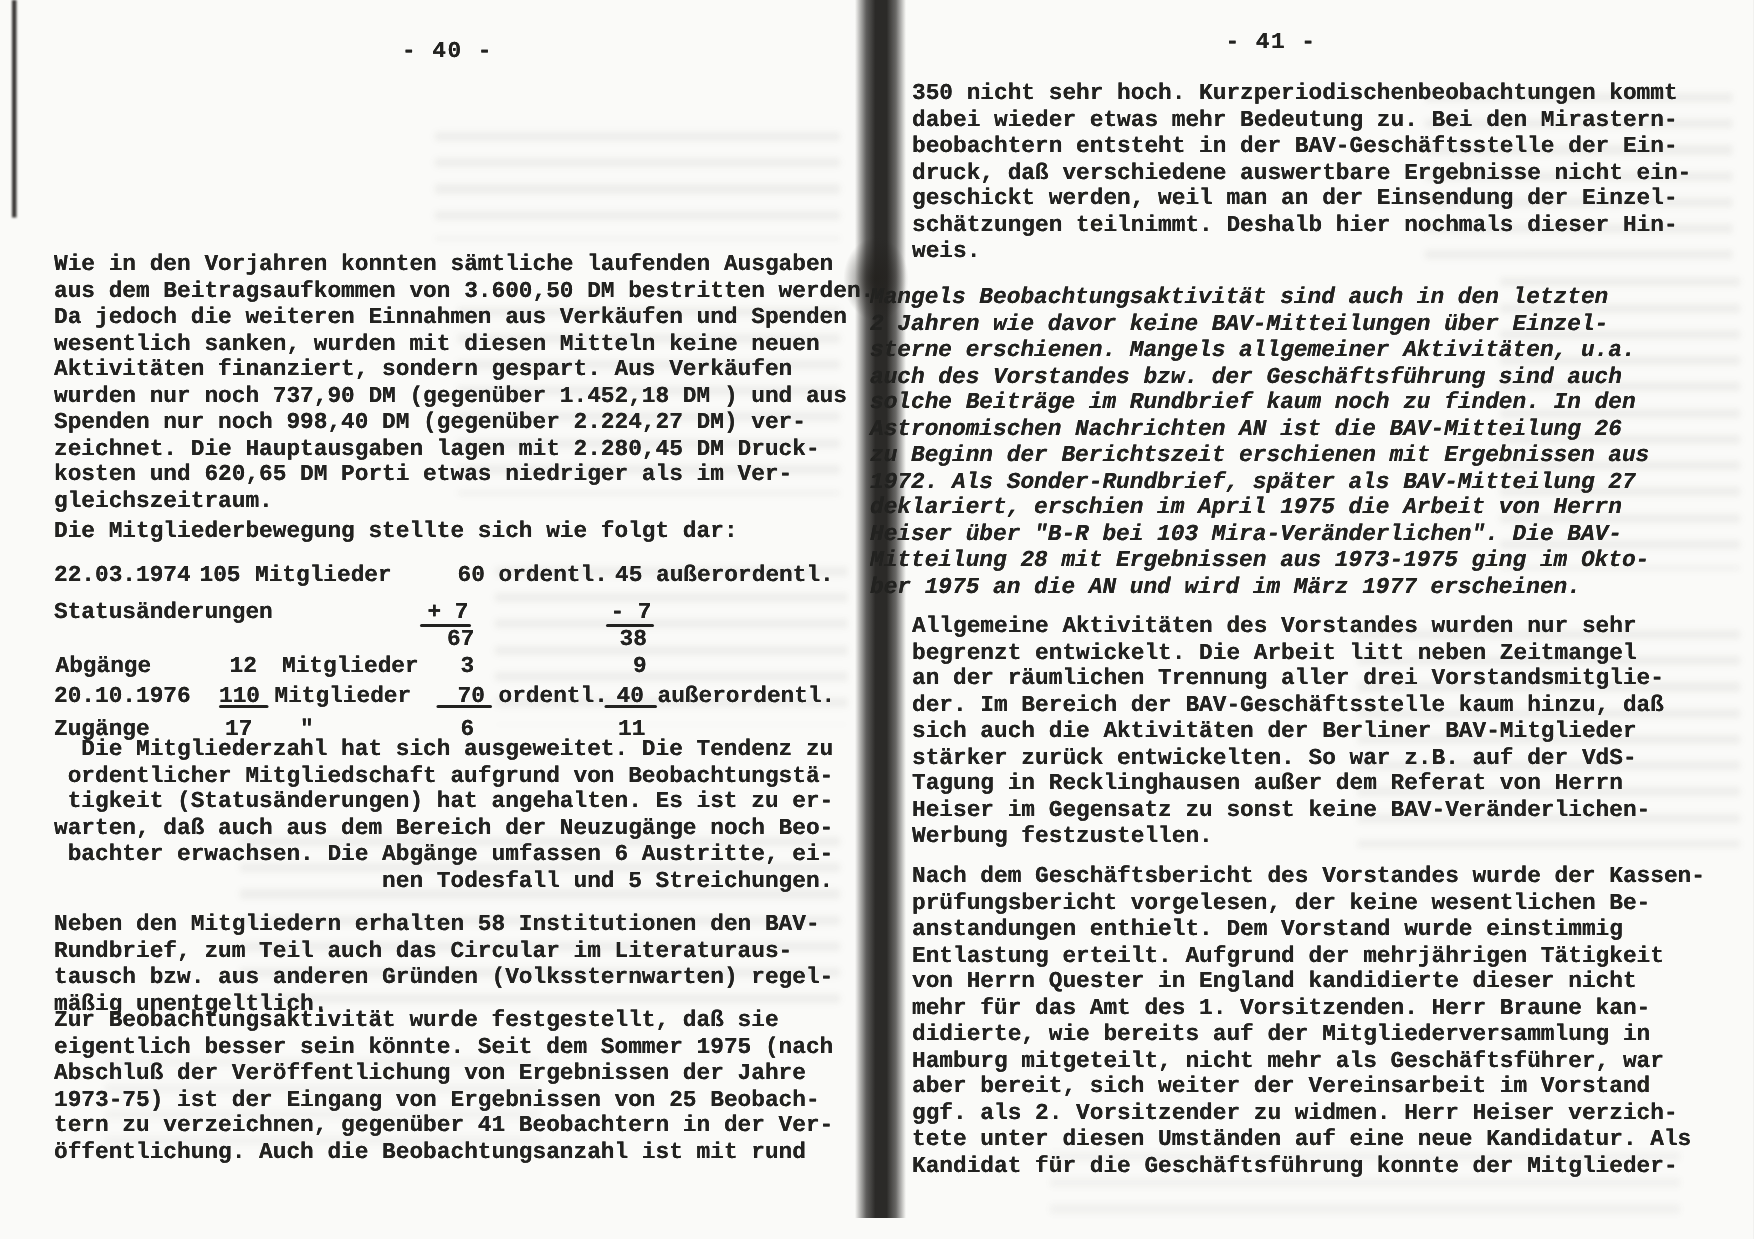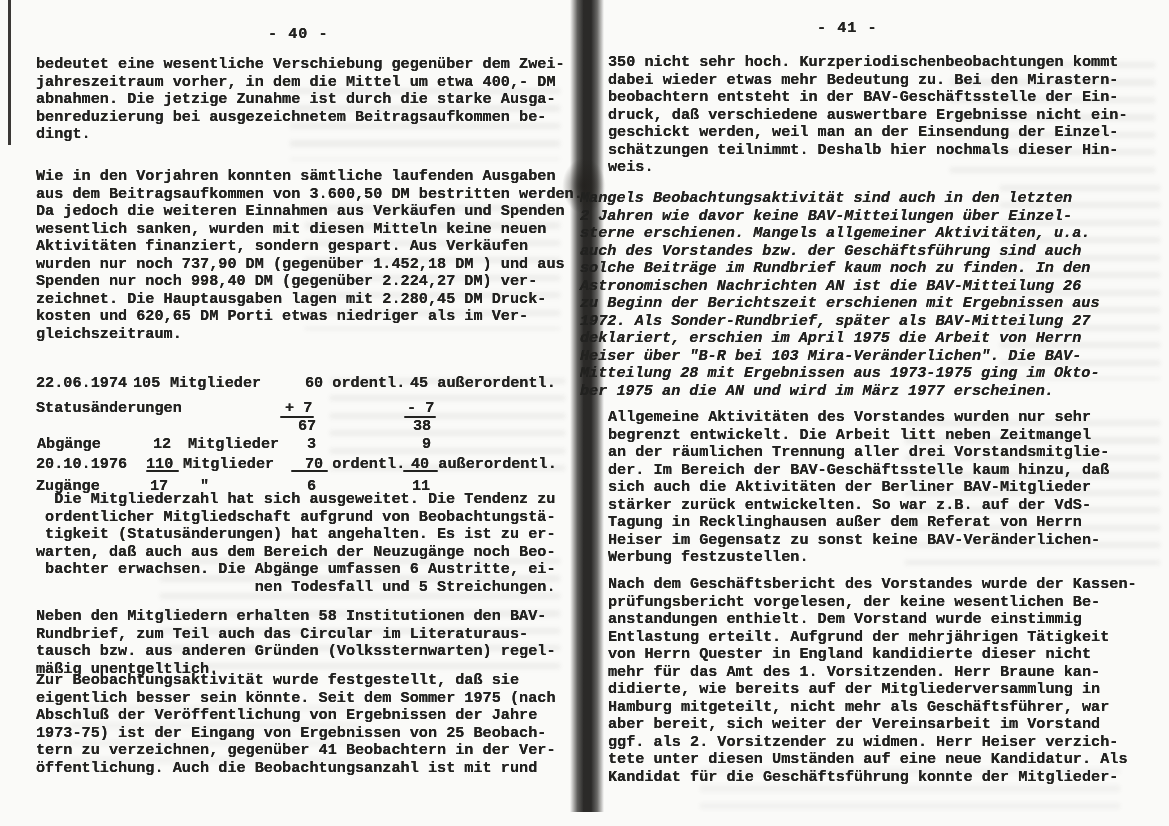--- a/index.html
+++ b/index.html
@@ -68,41 +68,37 @@
   <div class="smudge" style="left:330px;top:378px;width:235px;height:105px;"></div>
   <div class="smudge" style="left:160px;top:558px;width:400px;height:120px;"></div>
   <div class="smudge" style="left:70px;top:705px;width:290px;height:70px;opacity:.35;"></div>
   <div class="smudge" style="left:950px;top:62px;width:205px;height:115px;"></div>
   <div class="smudge" style="left:1000px;top:185px;width:160px;height:195px;"></div>
   <div class="smudge" style="left:905px;top:420px;width:255px;height:145px;"></div>
   <div class="smudge" style="left:700px;top:768px;width:420px;height:42px;opacity:.4;"></div>
 
   <div class="pagenum" style="left:268px;top:26px;">- 40 -</div>
 
-  <div class="para" style="left:36px;top:56px;">bedeutet eine wesentliche Verschiebung gegenüber dem Zwei-
-jahreszeitraum vorher, in dem die Mittel um etwa 400,- DM
-abnahmen. Die jetzige Zunahme ist durch die starke Ausga-
-benreduzierung bei ausgezeichnetem Beitragsaufkommen be-
-dingt.</div>
 
   <div class="para" style="left:36px;top:168px;">Wie in den Vorjahren konnten sämtliche laufenden Ausgaben
 aus dem Beitragsaufkommen von 3.600,50 DM bestritten werden.
 Da jedoch die weiteren Einnahmen aus Verkäufen und Spenden
 wesentlich sanken, wurden mit diesen Mitteln keine neuen
 Aktivitäten finanziert, sondern gespart. Aus Verkäufen
 wurden nur noch 737,90 DM (gegenüber 1.452,18 DM ) und aus
 Spenden nur noch 998,40 DM (gegenüber 2.224,27 DM) ver-
 zeichnet. Die Hauptausgaben lagen mit 2.280,45 DM Druck-
 kosten und 620,65 DM Porti etwas niedriger als im Ver-
 gleichszeitraum.</div>
 
+  <div class="para" style="left:36px;top:346px;">Die Mitgliederbewegung stellte sich wie folgt dar:</div>
 
   <div>
     <div class="trow" style="left:36px;top:375px;">
-      <span style="left:0">22.06.1974</span>
+      <span style="left:0">22.03.1974</span>
       <span style="left:97px">105</span>
       <span style="left:134px">Mitglieder</span>
       <span style="left:269px">60 ordentl.</span>
       <span style="left:374px">45 außerordentl.</span>
     </div>
     <div class="trow" style="left:36px;top:400px;">
       <span style="left:0">Statusänderungen</span>
       <span style="left:249px">+ 7</span>
       <span style="left:371px">- 7</span>
     </div>

